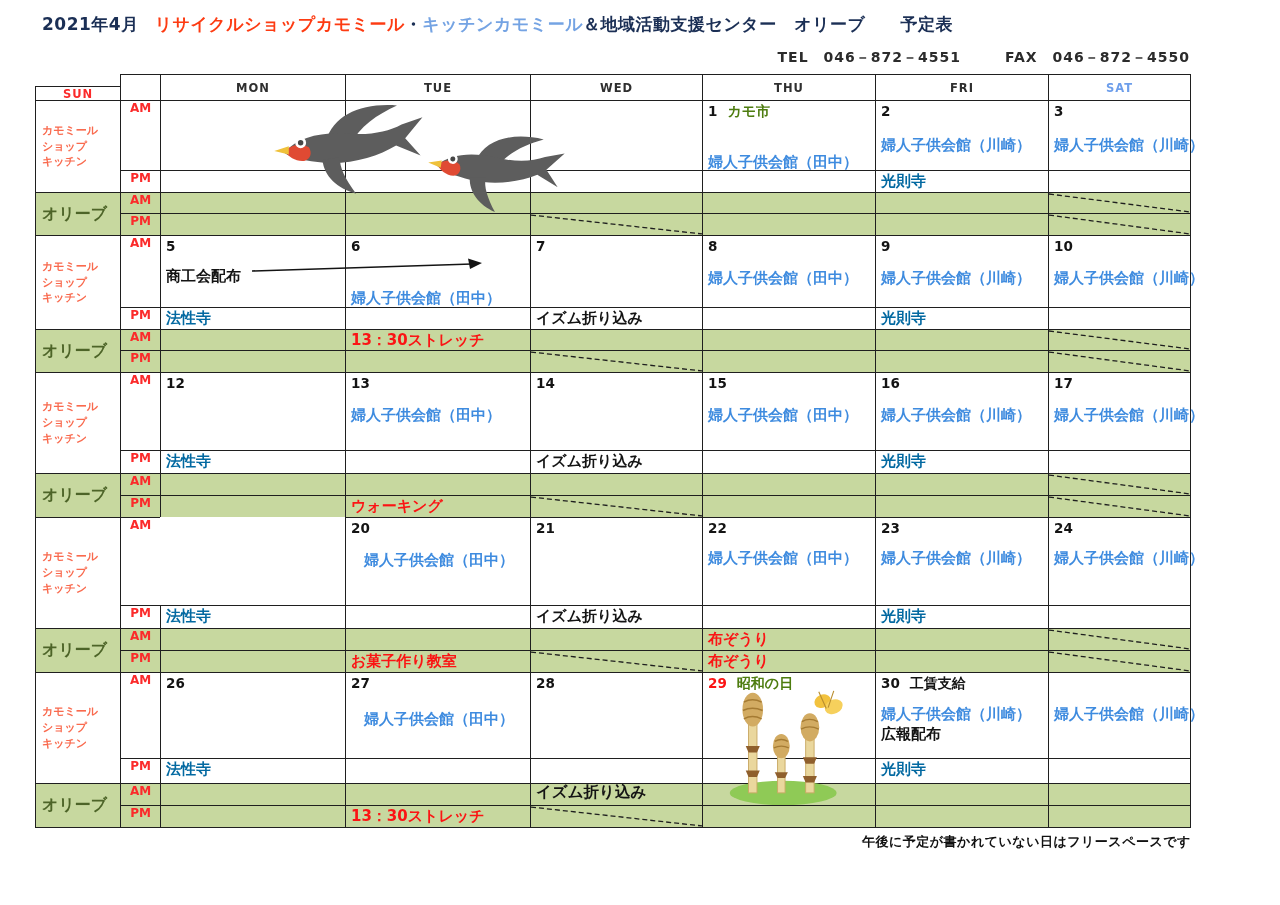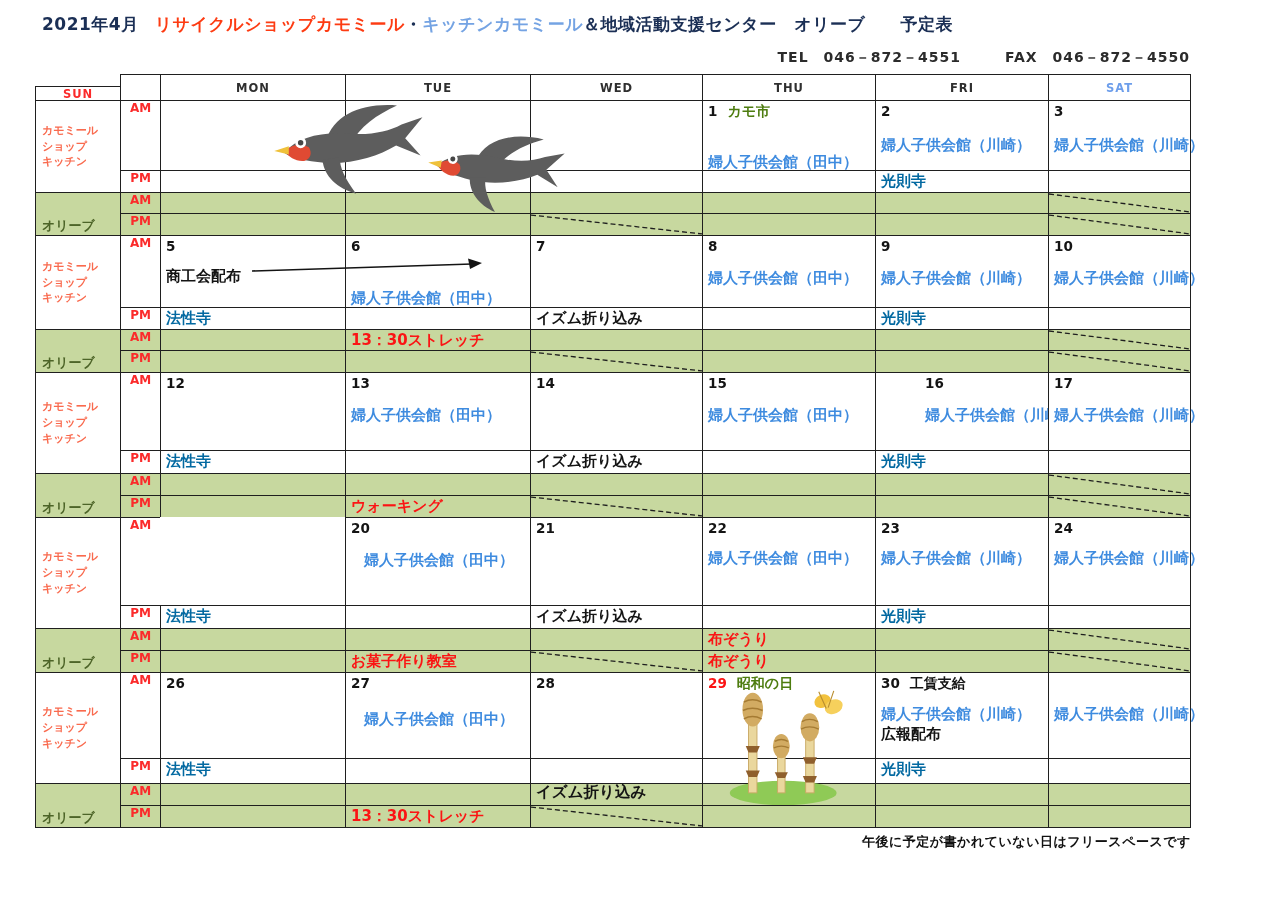--- a/index.html
+++ b/index.html
@@ -15,21 +15,21 @@
   .contact{position:absolute;top:49px;right:90px;display:flex;gap:44px;font-size:14px;font-weight:600;color:#2b2b2b;letter-spacing:1px}
 
   #calendar-grid{position:absolute;left:35px;top:74px;display:grid;border-right:1.5px solid #1f1f1f;border-bottom:1.5px solid #1f1f1f;background:#fff}
   .cell{position:relative;border-left:1.5px solid #1f1f1f;border-top:1.5px solid #1f1f1f;background:#fff;overflow:visible}
   .cell.green{background:#c7d89f}
   .hdr{display:flex;align-items:center;justify-content:center;font-size:11.5px;font-weight:600;color:#2f2f2f;letter-spacing:1px}
   .hdr.sun{color:#fb2b2b}
   .hdr.sat{color:#6d9eeb}
 
   .label-kam{display:flex;flex-direction:column;justify-content:center;padding-left:6px;font-size:11px;font-weight:700;color:#f96a4e;line-height:1.45}
-  .label-olive{display:flex;align-items:flex-end;padding-left:6px;font-size:13px;font-weight:700;color:#4d6428}
+  .label-olive{display:flex;align-items:center;padding-left:6px;font-size:16px;font-weight:700;color:#4d6428}
   .ampm{display:flex;align-items:flex-start;justify-content:center;font-size:12px;font-weight:700;color:#fb2b2b}
 
   .date-line{display:flex;align-items:baseline;padding:2px 0 0 5px;font-size:13.5px;font-weight:600;color:#141414;line-height:1.2}
   .date-line .red{color:#fb1414}
   .dlabel{margin-left:10px;font-weight:700;font-size:14px;color:#141414}
   .dlabel.red{color:#4d7c0f}
 
   .event{font-size:15px;font-weight:700;line-height:1.3;padding:1px 2px 0 5px;white-space:nowrap}
   .c-blue{color:#3e8bdf}
   .c-purple{color:#0369a1}
@@ -268,21 +268,21 @@
         <div class="date-line">
           <span>14</span>
         </div>
       </div>
       <div class="cell day" style="grid-area: 10 / 6;">
         <div class="date-line">
           <span>15</span>
         </div>
         <div class="event c-blue" style="margin-top: 14px;">婦人子供会館（田中）</div>
       </div>
-      <div class="cell day" style="grid-area: 10 / 7; padding-left: 44px;">
+      <div class="cell day" style="grid-area: 10 / 7;">
         <div class="date-line">
           <span>16</span>
         </div>
         <div class="event c-blue" style="margin-top: 14px;">婦人子供会館（川崎）</div>
       </div>
       <div class="cell day" style="grid-area: 10 / 8;">
         <div class="date-line">
           <span>17</span>
         </div>
         <div class="event c-blue" style="margin-top: 14px;">婦人子供会館（川崎）</div>

